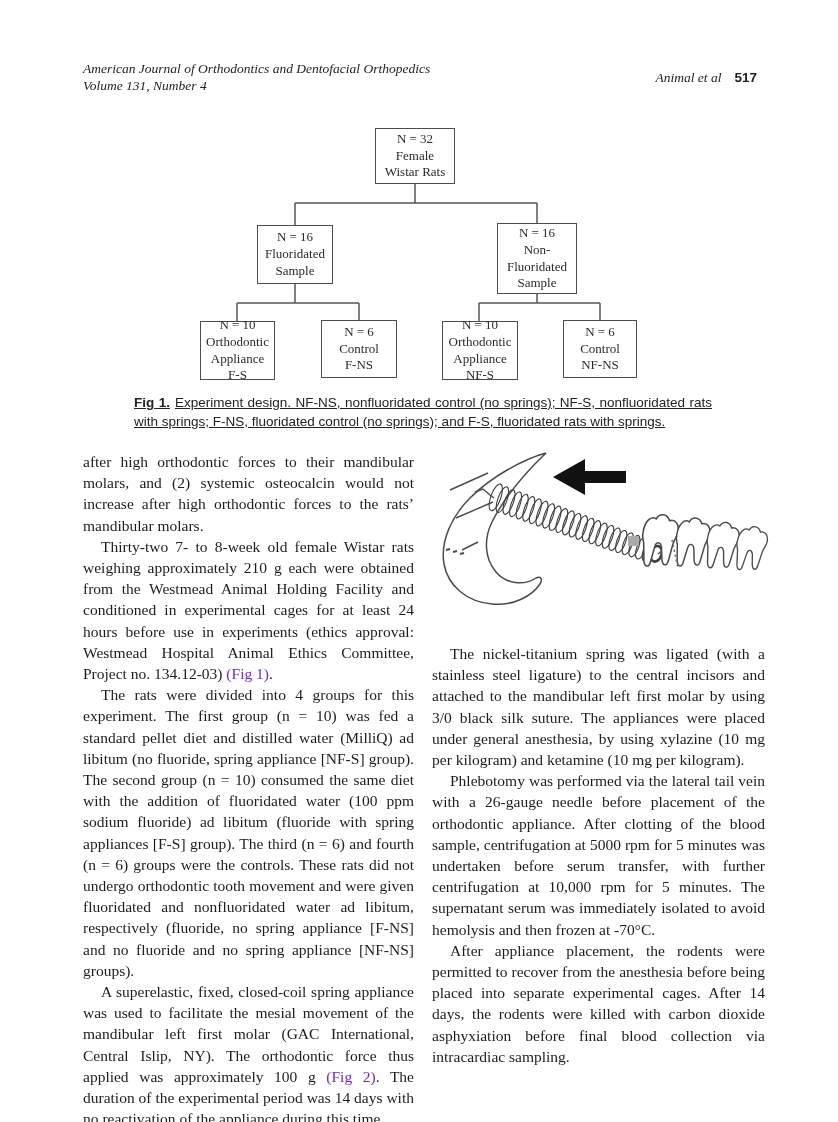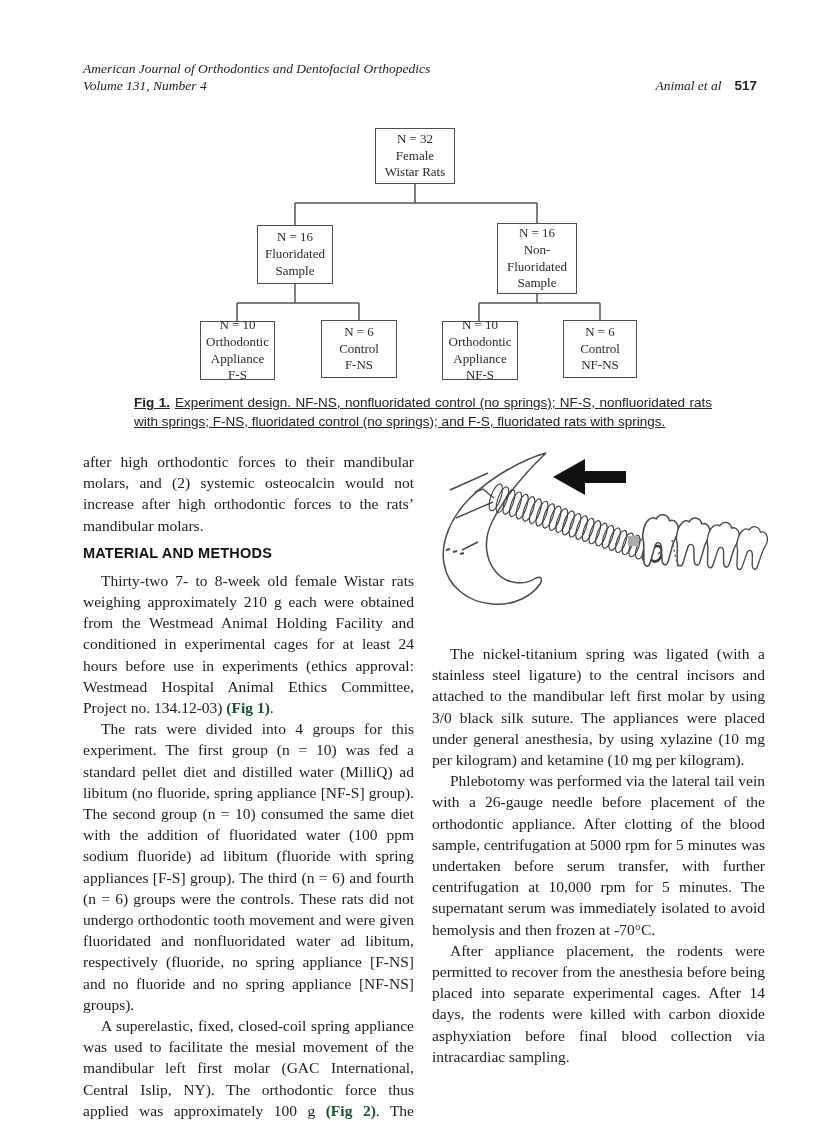--- a/index.html
+++ b/index.html
@@ -3,21 +3,21 @@
 <meta charset="utf-8">
 <style>
   html,body { margin:0; padding:0; background:#ffffff; }
   .page {
     position:relative; width:838px; height:1122px; background:#fff;
     font-family:"Liberation Serif", serif; color:#1a1a1a; overflow:hidden;
   }
 
   
   .runhead { position:absolute; left:83px; top:60px; width:674px; display:flex;
-             justify-content:space-between; align-items:flex-end;
+             justify-content:space-between; align-items:center;
              font-style:italic; font-size:13.5px; line-height:17px; color:#222; }
   .runhead .right { white-space:nowrap; }
   .runhead .pageno { font-style:normal; font-weight:bold; font-family:"Liberation Sans",sans-serif; font-size:13.5px; margin-left:13px; }
 
   
   .flowchart { position:absolute; left:190px; top:125px; width:460px; height:262px; }
   .fc-lines { position:absolute; left:0; top:0; }
   .fc-box {
     position:absolute; box-sizing:border-box; border:1.6px solid #4d4d4d; background:#fff;
     display:flex; align-items:center; justify-content:center; text-align:center;
@@ -32,21 +32,21 @@
 
   
   .col { position:absolute; }
   .col-left  { left:83px;  top:448px; width:331px; padding-top:3px; }
   .col-right { left:432px; top:446px; width:333px; }
 
   p.body { margin:0; font-size:15.5px; line-height:21.2px; text-align:justify; color:#1c1c1c; }
   p.indent { text-indent:18px; }
   .sec-heading { font-family:"Liberation Sans",sans-serif; font-weight:bold; font-size:14.5px;
                  letter-spacing:0.2px; color:#111; margin:9px 0 9px 0; }
-  a.figlink { color:#14532d; text-decoration:none; cursor:pointer;font-weight:bold; }
+  a.figlink { color:#6d28d9; text-decoration:none; cursor:pointer; }
 
   .fig2-drawing { display:block; }
   .fig2-caption { margin-top:13px; }
   .rc-text { margin-top:31px; }
 
   svg .ink { stroke:#4a4a4a; fill:none; stroke-width:1.4; }
   svg .inkfill { stroke:#4a4a4a; fill:#ffffff; stroke-width:1.5; }
 </style>
 </head>
 <body>
@@ -103,21 +103,20 @@
 Control
 NF-NS</div>
   </div>
 
   <div class="caption fig1-caption">
     <span class="cap-label">Fig 1.</span><span>Experiment design. NF-NS, nonfluoridated control (no springs); NF-S, nonfluoridated rats with springs; F-NS, fluoridated control (no springs); and F-S, fluoridated rats with springs.</span>
   </div>
 
   <div class="col col-left">
     <p class="body">after high orthodontic forces to their mandibular molars, and (2) systemic osteocalcin would not increase after high orthodontic forces to the rats’ mandibular molars.</p>
-    <div class="sec-heading">MATERIAL AND METHODS</div>
     <p class="body indent"><span>Thirty-two 7- to 8-week old female Wistar rats weighing approximately 210 g each were obtained from the Westmead Animal Holding Facility and conditioned in experimental cages for at least 24 hours before use in experiments (ethics approval: Westmead Hospital Animal Ethics Committee, Project no. 134.12-03) </span><a class="figlink">(Fig 1)</a><span>.</span></p>
     <p class="body indent">The rats were divided into 4 groups for this experiment. The first group (n = 10) was fed a standard pellet diet and distilled water (MilliQ) ad libitum (no fluoride, spring appliance [NF-S] group). The second group (n = 10) consumed the same diet with the addition of fluoridated water (100 ppm sodium fluoride) ad libitum (fluoride with spring appliances [F-S] group). The third (n = 6) and fourth (n = 6) groups were the controls. These rats did not undergo orthodontic tooth movement and were given fluoridated and nonfluoridated water ad libitum, respectively (fluoride, no spring appliance [F-NS] and no fluoride and no spring appliance [NF-NS] groups).</p>
     <p class="body indent"><span>A superelastic, fixed, closed-coil spring appliance was used to facilitate the mesial movement of the mandibular left first molar (GAC International, Central Islip, NY). The orthodontic force thus applied was approximately 100 g </span><a class="figlink">(Fig 2)</a><span>. The duration of the experimental period was 14 days with no reactivation of the appliance during this time.</span></p>
   </div>
 
   <div class="col col-right">
 
     <svg class="fig2-drawing" width="350" height="166" viewBox="0 0 350 166">
 
       <path class="inkfill" d="M114,7 C92,13 60,30 38,52 C20,70 8,95 12,118 C16,140 35,156 60,158 C82,160 100,150 108,138 C111,133 109,130 104,132 C92,140 74,138 64,126 C52,112 52,92 60,76 C72,52 92,28 114,7 Z"></path>

